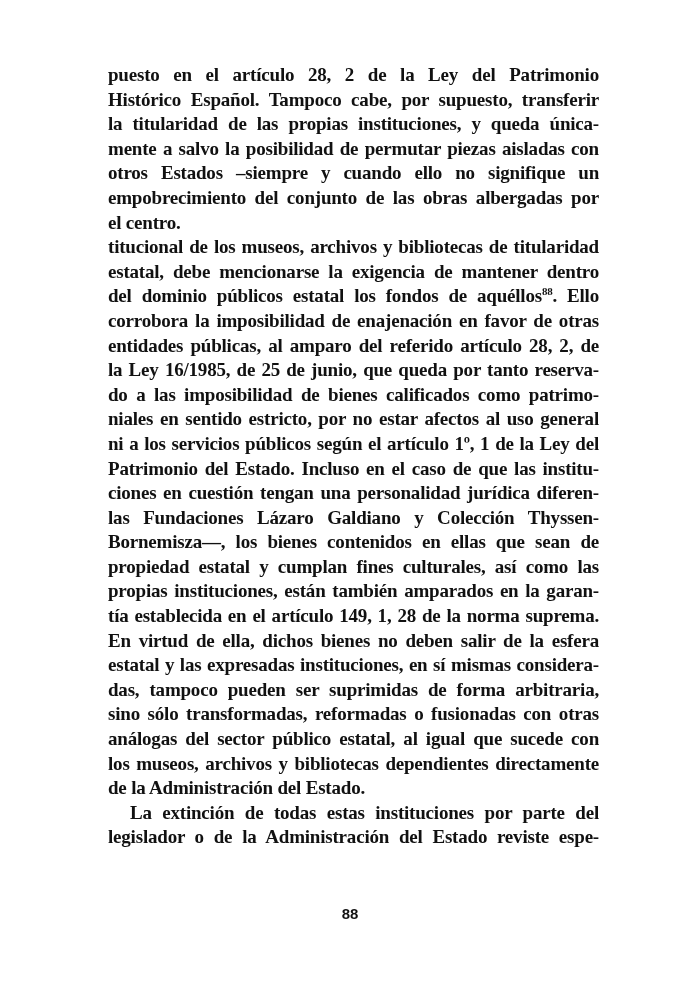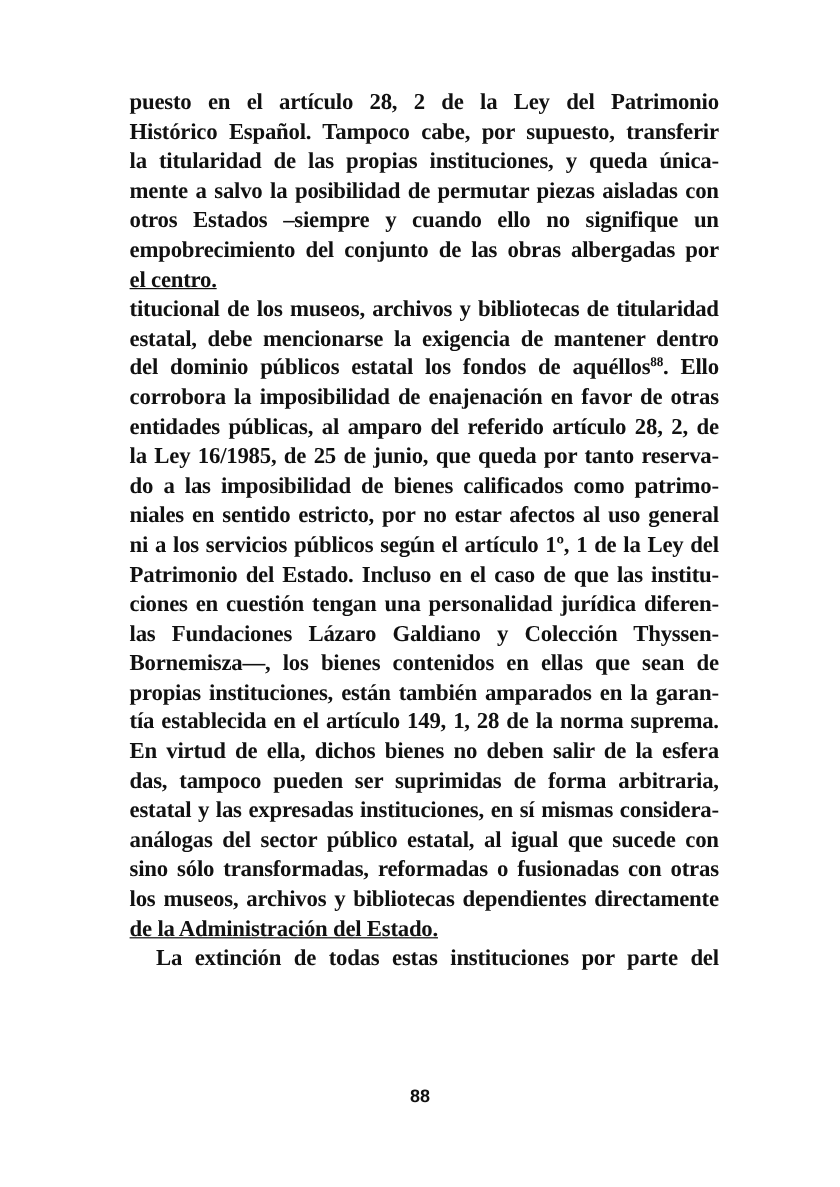--- a/index.html
+++ b/index.html
@@ -7,35 +7,35 @@
     width: 700px; height: 989px;
     background: #ffffff;
     position: relative;
     overflow: hidden;
     font-family: "Liberation Serif", "DejaVu Serif", serif;
     color: #111111;
   }
   .page-body {
     position: absolute;
     left: 108px;
-    top: 74px;
+    top: 63px;
     width: 491px;
   }
   .line {
     display: block;
     height: 24.6px;
     line-height: 24.6px;
     font-size: 19px;
     font-weight: bold;
     white-space: nowrap;
     text-align: justify;
     text-align-last: justify;
     letter-spacing: -0.2px;
   }
-  .line.last { text-align-last: left; text-decoration: underline; }
+  .line.last { text-align-last: left; }
   .line.indent { padding-left: 22px; }
   sup.fn {
     font-size: 11px;
     line-height: 0;
     vertical-align: 7px;
   }
   .page-number {
     position: absolute;
     left: 0; right: 0;
     top: 905px;
@@ -67,29 +67,31 @@
     <span class="line">corrobora la imposibilidad de enajenación en favor de otras</span>
     <span class="line">entidades públicas, al amparo del referido artículo 28, 2, de</span>
     <span class="line">la Ley 16/1985, de 25 de junio, que queda por tanto reserva-</span>
     <span class="line">do a las imposibilidad de bienes calificados como patrimo-</span>
     <span class="line">niales en sentido estricto, por no estar afectos al uso general</span>
     <span class="line">ni a los servicios públicos según el artículo 1º, 1 de la Ley del</span>
     <span class="line">Patrimonio del Estado. Incluso en el caso de que las institu-</span>
     <span class="line">ciones en cuestión tengan una personalidad jurídica diferen-</span>
     <span class="line">las Fundaciones Lázaro Galdiano y Colección Thyssen-</span>
     <span class="line">Bornemisza—, los bienes contenidos en ellas que sean de</span>
+    <span class="line">propiedad estatal y cumplan fines culturales, así como las</span>
     <span class="line">propias instituciones, están también amparados en la garan-</span>
     <span class="line">tía establecida en el artículo 149, 1, 28 de la norma suprema.</span>
     <span class="line">En virtud de ella, dichos bienes no deben salir de la esfera</span>
+    <span class="line">estatal y las expresadas instituciones, en sí mismas considera-</span>
     <span class="line">das, tampoco pueden ser suprimidas de forma arbitraria,</span>
-    <span class="line">estatal y las expresadas instituciones, en sí mismas considera-</span>
+    <span class="line">sino sólo transformadas, reformadas o fusionadas con otras</span>
     <span class="line">análogas del sector público estatal, al igual que sucede con</span>
-    <span class="line">sino sólo transformadas, reformadas o fusionadas con otras</span>
     <span class="line">los museos, archivos y bibliotecas dependientes directamente</span>
     <span class="line last">de la Administración del Estado.</span>
   </div>
 
   <div class="paragraph">
     <span class="line indent">La extinción de todas estas instituciones por parte del</span>
+    <span class="line">legislador o de la Administración del Estado reviste espe-</span>
   </div>
 </div>
 
 <div class="page-number">88</div>
 
 </body></html>

